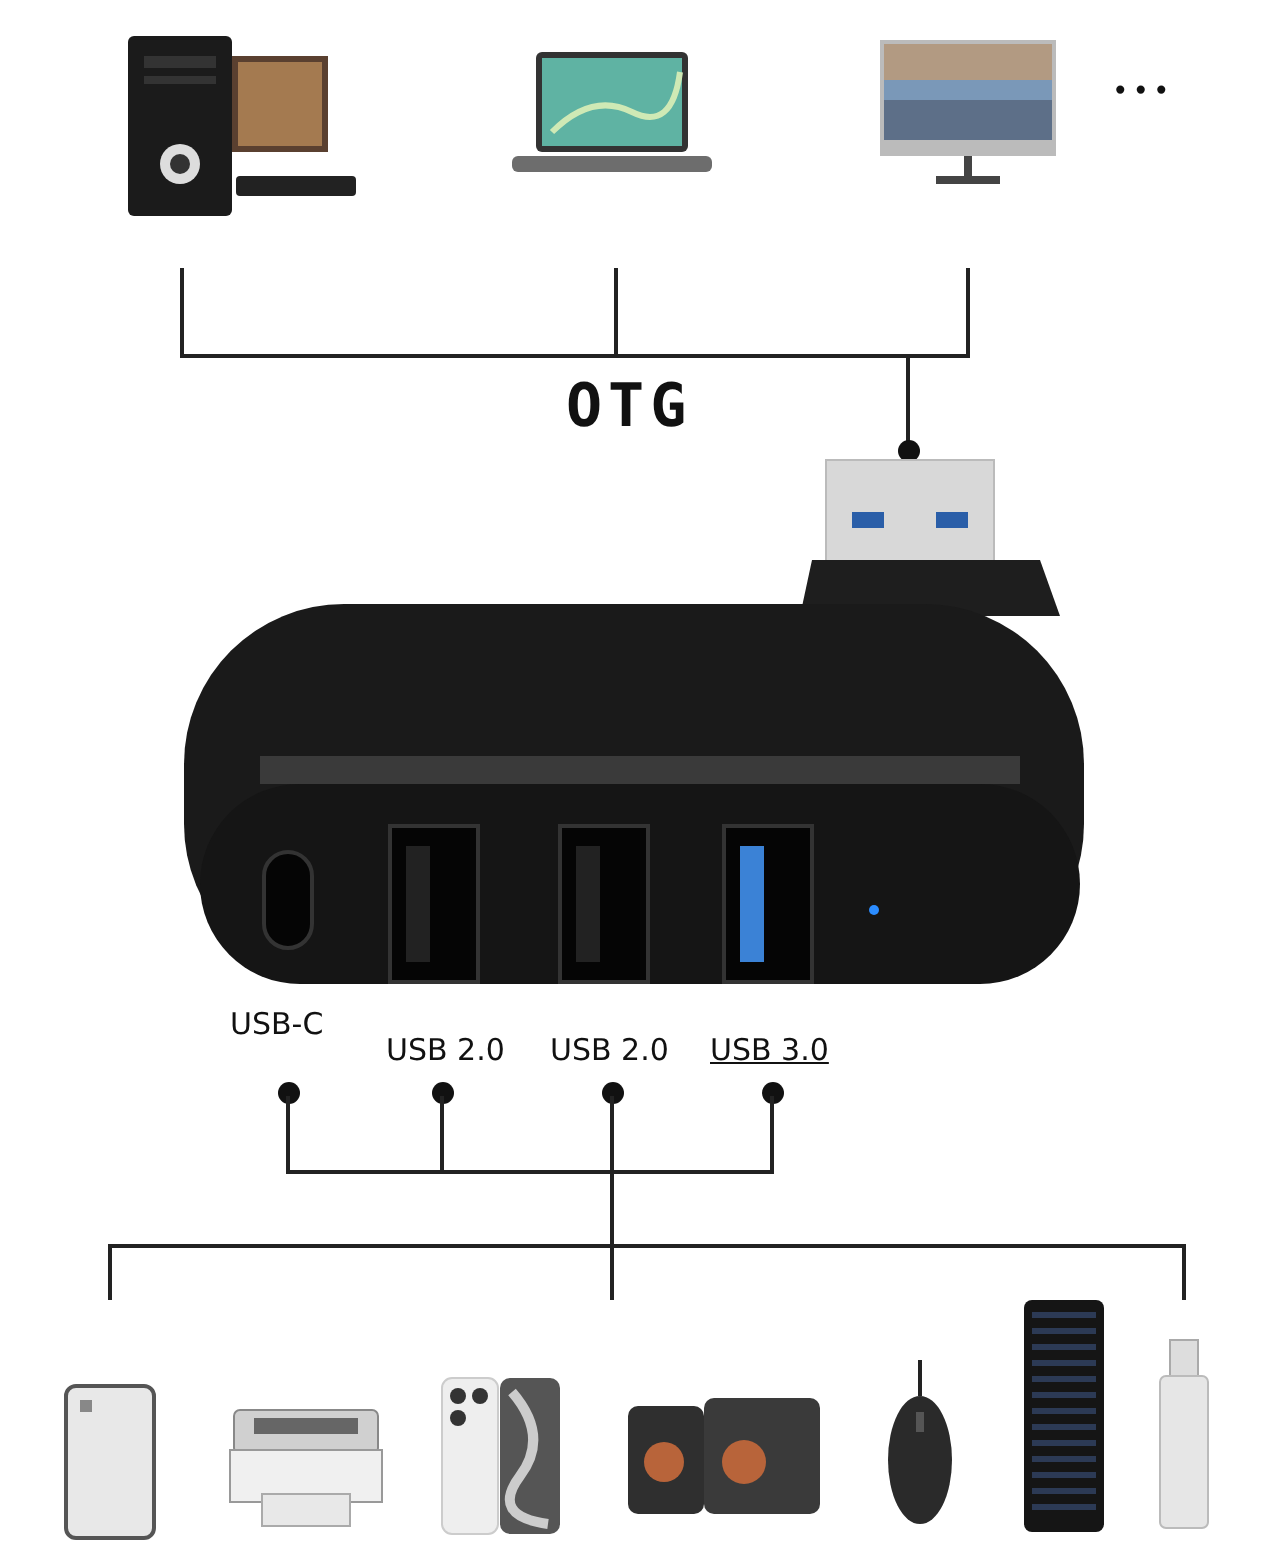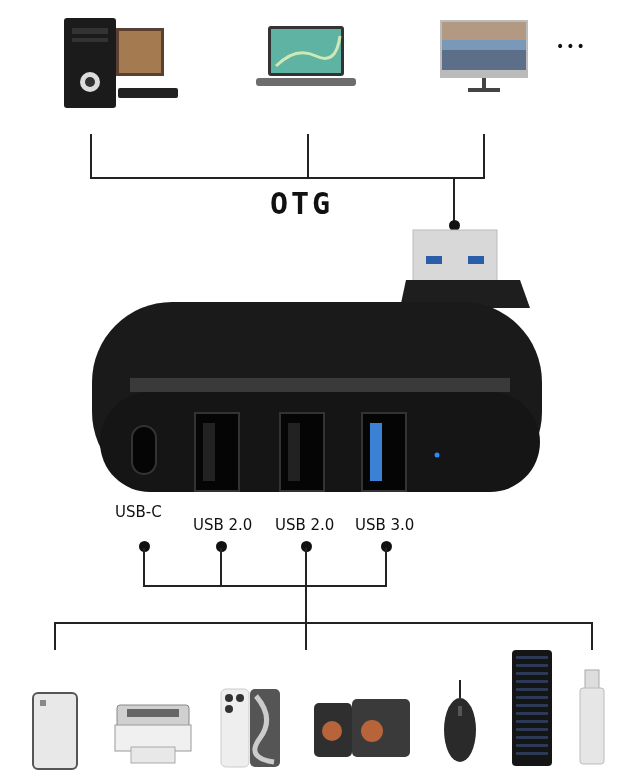--- a/index.html
+++ b/index.html
@@ -46,21 +46,21 @@
   </svg>
 </div>
 <div class="abs" style="left:556px;top:38px;font-size:14px;letter-spacing:2px;color:#111;">•••</div>
 
 <div class="line" style="left:90px;top:134px;width:2px;height:44px;"></div>
 <div class="line" style="left:307px;top:134px;width:2px;height:44px;"></div>
 <div class="line" style="left:483px;top:134px;width:2px;height:44px;"></div>
 <div class="line" style="left:90px;top:177px;width:395px;height:2px;"></div>
 <div class="line" style="left:453px;top:177px;width:2px;height:48px;"></div>
 <div class="dot" style="left:449px;top:220px;"></div>
-<div class="otg" style="left:270px;top:186px;">OTG</div>
+<div class="otg" style="left:283px;top:186px;">OTG</div>
 
 <div class="abs" style="left:90px;top:228px;width:455px;height:272px;">
   <svg width="455" height="272" viewBox="0 0 455 272">
 
     <rect x="323" y="2" width="84" height="55" fill="#d8d8d8" stroke="#bbb"></rect>
     <rect x="336" y="28" width="16" height="8" fill="#2a5ea8"></rect>
     <rect x="378" y="28" width="16" height="8" fill="#2a5ea8"></rect>
 
     <path d="M310 80 L316 52 L430 52 L440 80 Z" fill="#1e1e1e"></path>
 
@@ -78,21 +78,21 @@
     <rect x="272" y="185" width="44" height="78" fill="#050505" stroke="#333" stroke-width="2"></rect>
     <rect x="280" y="195" width="12" height="58" fill="#3b82d6"></rect>
 
     <circle cx="347" cy="227" r="2.5" fill="#2b8cff"></circle>
   </svg>
 </div>
 
 <div class="lbl" style="left:115px;top:503px;">USB-C</div>
 <div class="lbl" style="left:193px;top:516px;">USB 2.0</div>
 <div class="lbl" style="left:275px;top:516px;">USB 2.0</div>
-<div class="lbl" style="left:355px;top:516px;">USB 3.0</div>
+<div class="lbl" style="left:355px;top:516px;text-decoration:underline;">USB 3.0</div>
 
 <div class="dot" style="left:139px;top:541px;"></div>
 <div class="dot" style="left:216px;top:541px;"></div>
 <div class="dot" style="left:301px;top:541px;"></div>
 <div class="dot" style="left:381px;top:541px;"></div>
 
 <div class="line" style="left:143px;top:548px;width:2px;height:38px;"></div>
 <div class="line" style="left:220px;top:548px;width:2px;height:38px;"></div>
 <div class="line" style="left:305px;top:548px;width:2px;height:74px;"></div>
 <div class="line" style="left:385px;top:548px;width:2px;height:38px;"></div>

